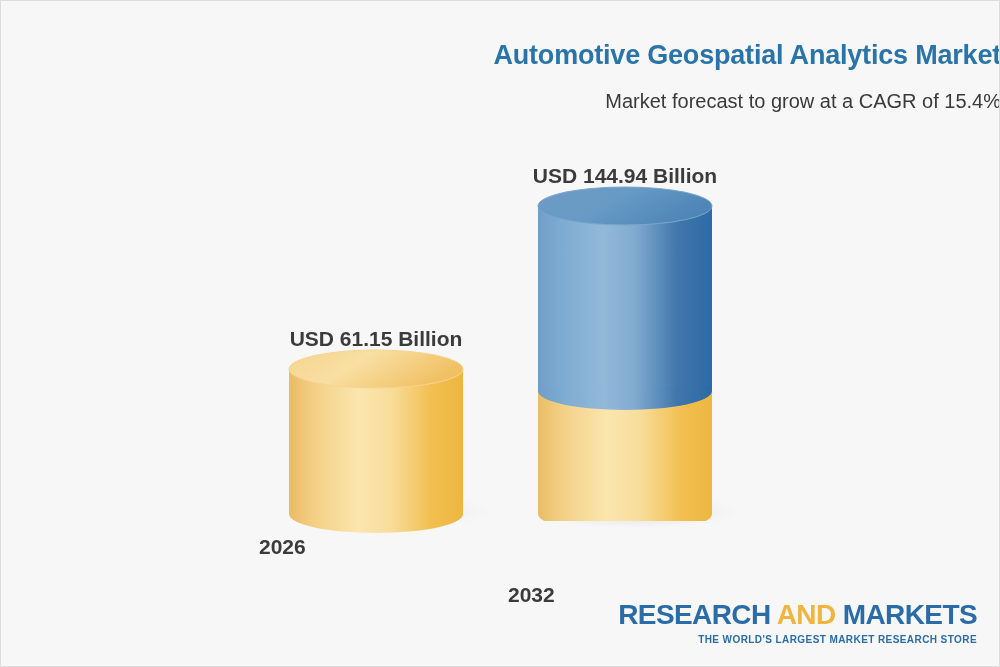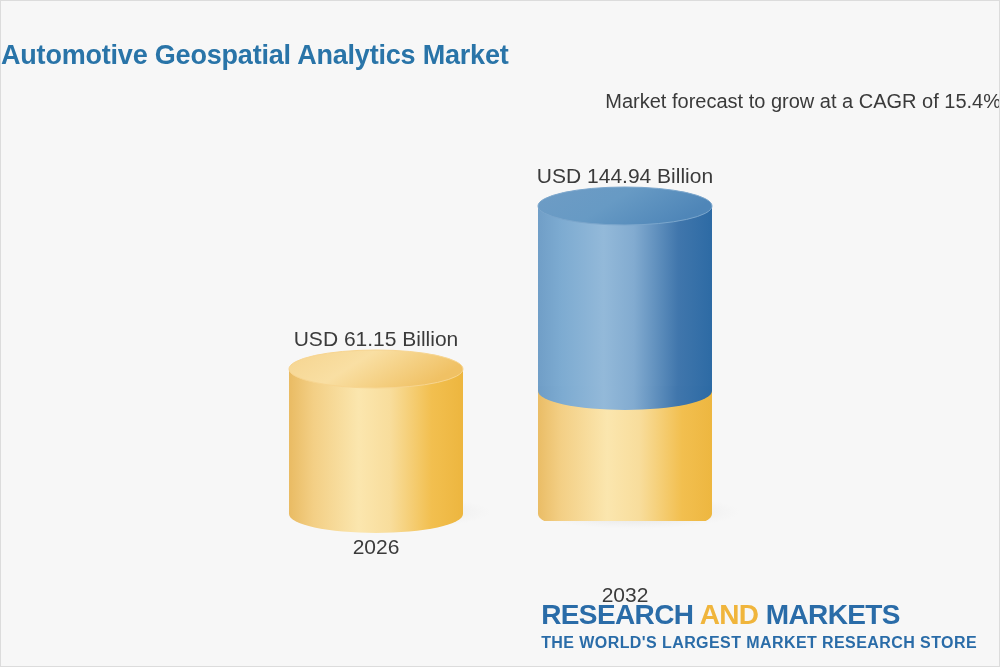--- a/index.html
+++ b/index.html
@@ -19,21 +19,21 @@
     box-sizing: border-box;
     overflow: hidden;
   }
 
   
   #chart-title {
     position: absolute;
     top: 39px;
     left: 0;
     width: 1000px;
-    text-align: left;
+    text-align: right;
     font-size: 27px;
     font-weight: bold;
     color: #2974a8;
     letter-spacing: -0.2px;
   }
   #chart-subtitle {
     position: absolute;
     top: 89px;
     left: 0;
     width: 1000px;
@@ -53,30 +53,29 @@
   }
   .bar-group {
     position: absolute;
     bottom: 0;
   }
   .value-label {
     position: absolute;
     width: 100%;
     text-align: center;
     font-size: 21px;
-    font-weight: normal;
+    font-weight: bold;
     color: #3b3b3b;
     white-space: nowrap;
   }
   .category-label {
     position: absolute;
     width: 100%;
-    text-align: center;
     font-size: 21px;
-    font-weight: normal;
+    font-weight: bold;
     color: #3b3b3b;
   }
   .cylinder-svg {
     position: absolute;
     left: 0;
     top: 0;
     overflow: visible;
   }
 
   
@@ -85,33 +84,34 @@
     left: 28px;
     top: 621px;
     font-size: 17px;
     color: #8a8a8a;
     letter-spacing: -0.1px;
   }
   #logo {
     position: absolute;
     right: 22px;
     top: 600px;
+    text-align: right;
   }
   #logo-wordmark {
     font-size: 28px;
     font-weight: bold;
     letter-spacing: -0.6px;
     line-height: 1;
     color: #2a6ca8;
     white-space: nowrap;
   }
   #logo-wordmark .gold { color: #f0b53c; }
   #logo-tagline {
     margin-top: 5px;
-    font-size: 16px;
+    font-size: 10px;
     font-weight: bold;
     letter-spacing: 0.42px;
     color: #2a6ca8;
     white-space: nowrap;
   }
 </style>
 </head>
 <body>
 
 <div id="canvas">

